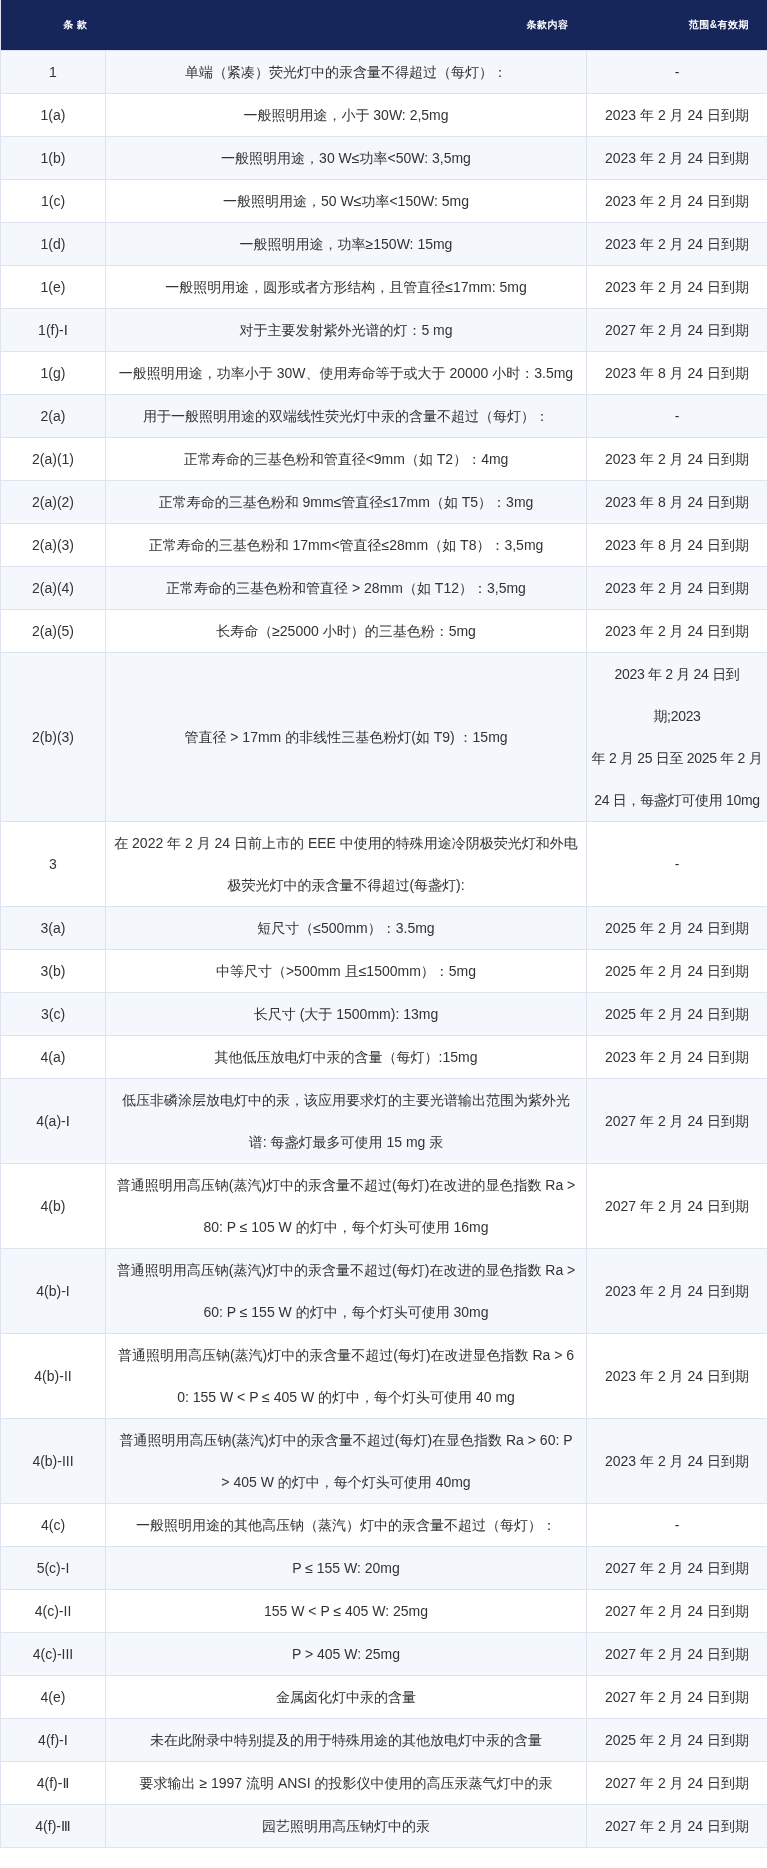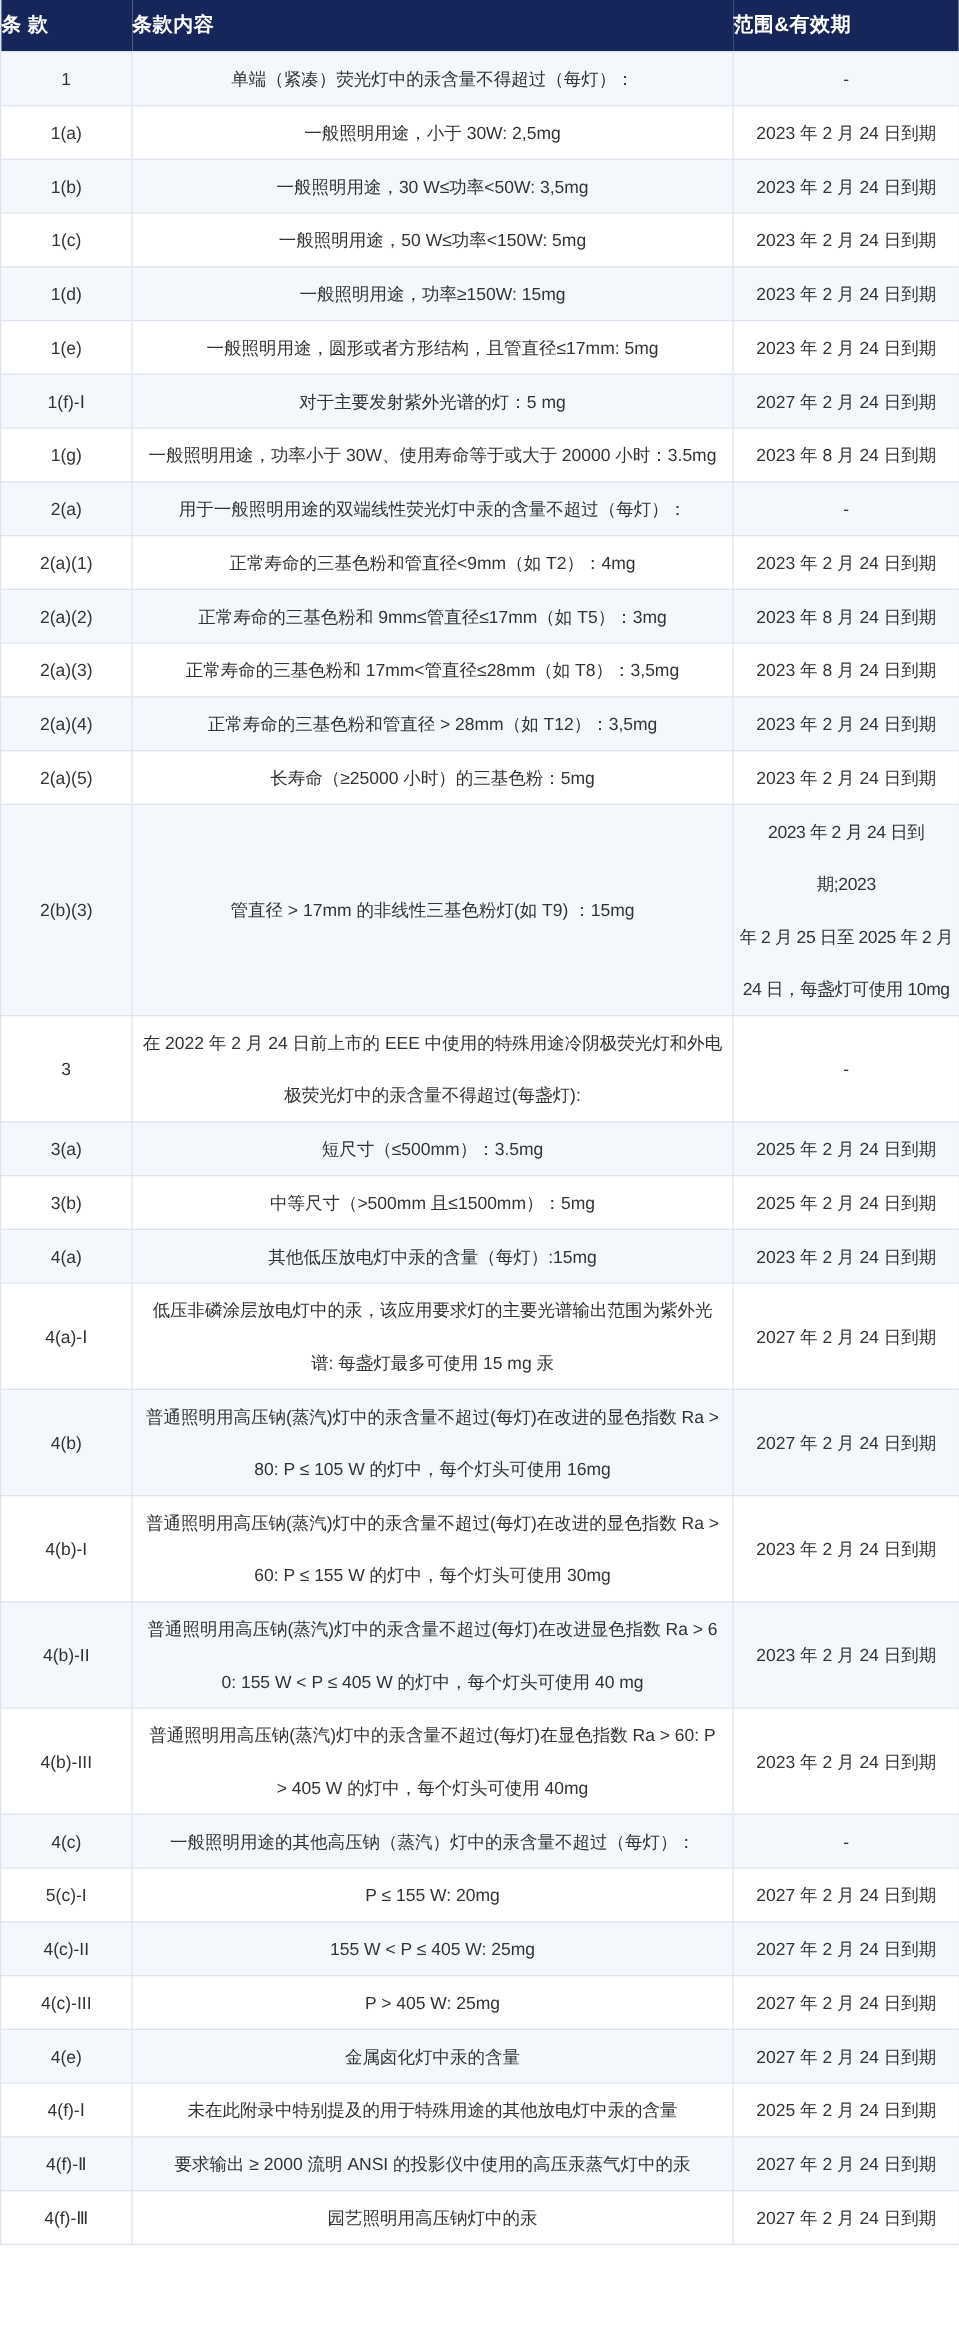--- a/index.html
+++ b/index.html
@@ -17,26 +17,26 @@
     width: 767px;
     border-collapse: collapse;
     table-layout: fixed;
   }
   table.clause-table col.c1 { width: 105px; }
   table.clause-table col.c2 { width: 481px; }
   table.clause-table col.c3 { width: 181px; }
   table.clause-table th {
     background: #16265B;
     color: #ffffff;
-    font-size: 16px;
+    font-size: 10px;
     font-weight: bold;
     height: 41px;
-    padding: 0;
+    padding: 18px;
     border: 0;
-    text-align: left;
+    text-align: right;
     letter-spacing: 0.5px;
   }
   table.clause-table td {
     border: 1px solid #DDE3EF;
     font-size: 14px;
     color: #333333;
     text-align: center;
     vertical-align: middle;
     line-height: 42px;
     padding: 0 4px;
@@ -158,20 +158,25 @@
           <td>3(a)</td>
           <td>短尺寸（≤500mm）：3.5mg</td>
           <td>2025 年 2 月 24 日到期</td>
         </tr>
         <tr>
           <td>3(b)</td>
           <td>中等尺寸（&gt;500mm 且≤1500mm）：5mg</td>
           <td>2025 年 2 月 24 日到期</td>
         </tr>
         <tr>
+          <td>3(c)</td>
+          <td>长尺寸 (大于 1500mm): 13mg</td>
+          <td>2025 年 2 月 24 日到期</td>
+        </tr>
+        <tr>
           <td>4(a)</td>
           <td>其他低压放电灯中汞的含量（每灯）:15mg</td>
           <td>2023 年 2 月 24 日到期</td>
         </tr>
         <tr>
           <td>4(a)-Ⅰ</td>
           <td>低压非磷涂层放电灯中的汞，该应用要求灯的主要光谱输出范围为紫外光
 谱: 每盏灯最多可使用 15 mg 汞</td>
           <td>2027 年 2 月 24 日到期</td>
         </tr>
@@ -224,21 +229,21 @@
           <td>金属卤化灯中汞的含量</td>
           <td>2027 年 2 月 24 日到期</td>
         </tr>
         <tr>
           <td>4(f)-Ⅰ</td>
           <td>未在此附录中特别提及的用于特殊用途的其他放电灯中汞的含量</td>
           <td>2025 年 2 月 24 日到期</td>
         </tr>
         <tr>
           <td>4(f)-Ⅱ</td>
-          <td>要求输出 ≥ 2000 流明 ANSI 的投影仪中使用的高压汞蒸气灯中的汞</td>
+          <td>要求输出 ≥ 1997 流明 ANSI 的投影仪中使用的高压汞蒸气灯中的汞</td>
           <td>2027 年 2 月 24 日到期</td>
         </tr>
         <tr>
           <td>4(f)-Ⅲ</td>
           <td>园艺照明用高压钠灯中的汞</td>
           <td>2027 年 2 月 24 日到期</td>
         </tr>
       </tbody>
   </table>
 

